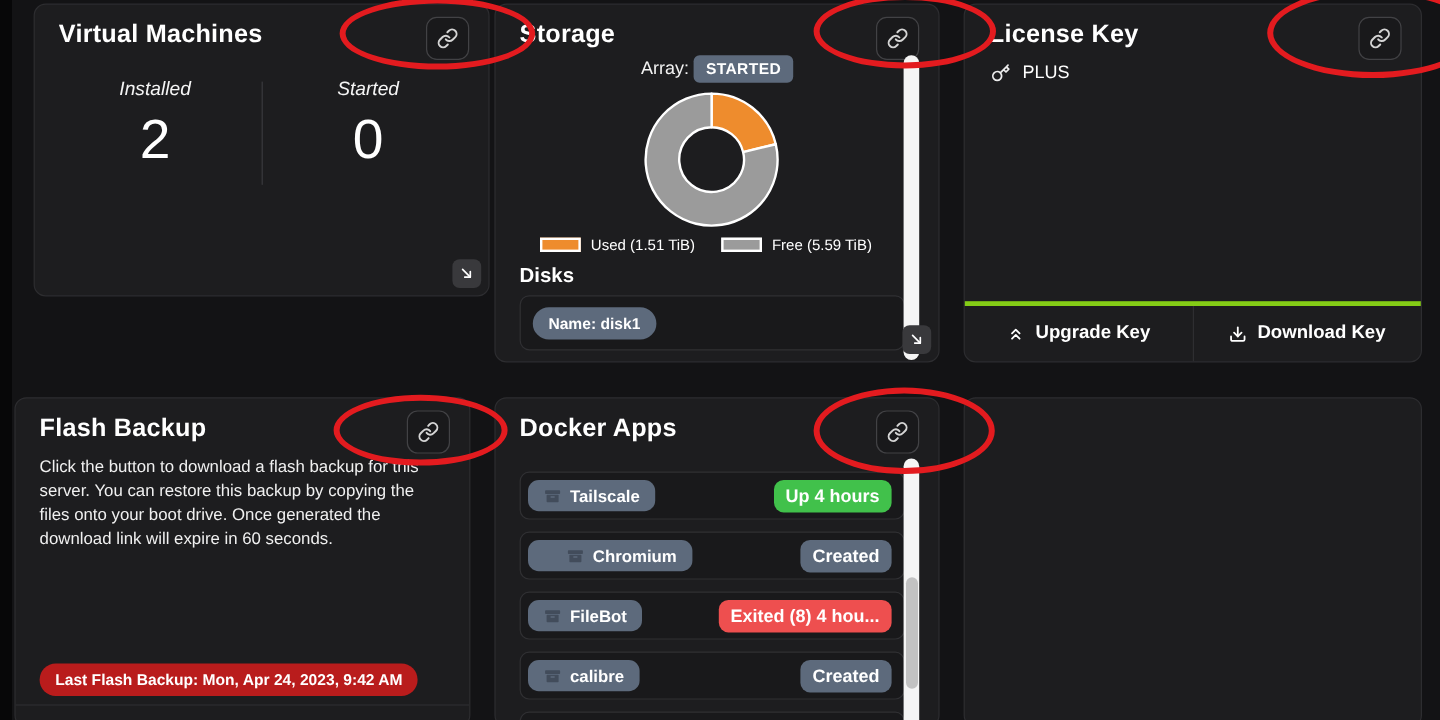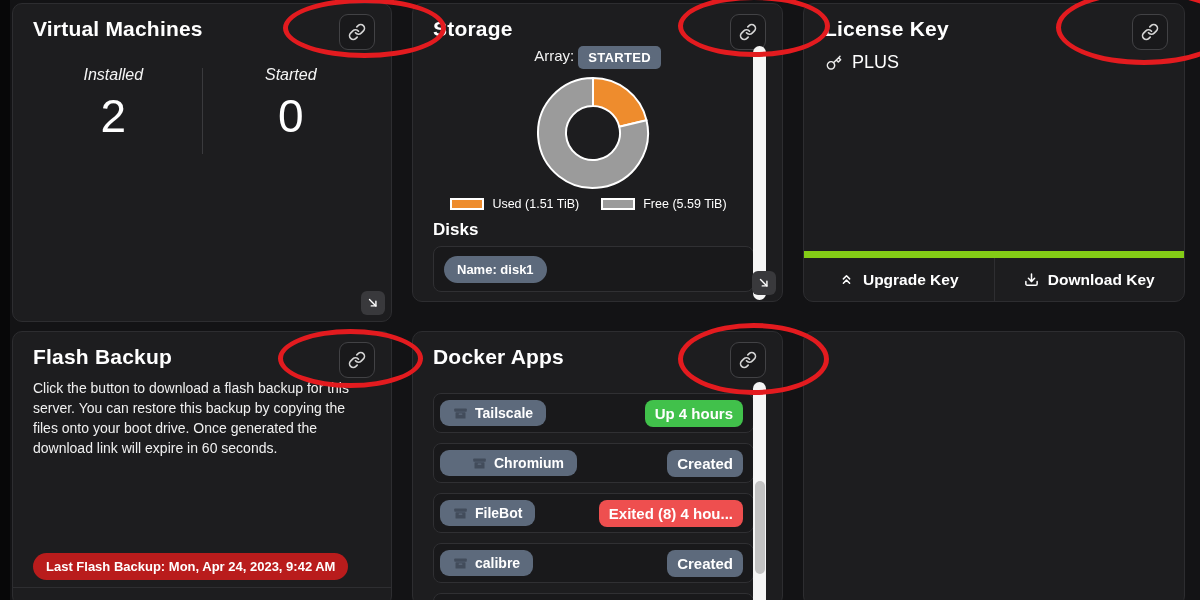--- a/index.html
+++ b/index.html
@@ -1,21 +1,21 @@
 <!DOCTYPE html>
 <html><head>
 <meta charset="utf-8">
 <style>
   html,body{margin:0;padding:0;background:#131315;}
   *{box-sizing:border-box;font-family:"Liberation Sans",sans-serif;}
   #page{position:relative;width:1200px;height:600px;background:#131315;overflow:hidden;color:#fff;}
   #left-edge{position:absolute;left:0;top:0;width:10px;height:600px;background:#070708;}
 
   .card{position:absolute;background:#1d1d1f;border:1px solid #2d2d30;border-radius:10px;}
-  #vm-card{left:12px;top:3px;width:380px;height:319px;}
+  #vm-card{left:28px;top:3px;width:380px;height:244px;}
   #storage-card{left:412px;top:3px;width:371px;height:299px;}
   #license-card{left:803px;top:3px;width:382px;height:299px;}
   #flash-card{left:12px;top:331px;width:380px;height:275px;}
   #docker-card{left:412px;top:331px;width:371px;height:275px;overflow:hidden;}
   #empty-card{left:803px;top:331px;width:382px;height:275px;}
 
   .card-head{display:flex;justify-content:space-between;align-items:flex-start;padding:10px 16px 0 20px;}
   .card-title{font-size:21px;font-weight:700;line-height:30px;letter-spacing:.2px;}
   .link-btn{width:36px;height:36px;border:1.5px solid #424245;border-radius:9px;background:rgba(0,0,0,.12);
     display:flex;align-items:center;justify-content:center;cursor:pointer;flex:0 0 auto;}
@@ -43,25 +43,25 @@
   #disk-row{position:absolute;left:20px;top:242px;width:321px;height:46px;padding:0 10px;}
   .pill{background:#5d6a7c;color:#fff;font-weight:700;font-size:13px;padding:6px 13px;border-radius:14px;display:inline-flex;align-items:center;gap:7px;}
 
   .scrollbar{position:absolute;width:13px;background:#f5f5f5;border-radius:7px;z-index:4;}
   #storage-scrollbar{right:16px;top:42px;height:254px;}
   #docker-scrollbar{right:16px;top:50px;height:225px;}
   .scroll-thumb{position:absolute;left:1.5px;width:10px;background:#c2c2c2;border-radius:6px;}
   #docker-thumb{top:99px;height:93px;}
 
   
-  .key-row{position:absolute;left:22px;top:48px;display:flex;align-items:center;gap:10px;font-size:18px;font-weight:500;}
+  .key-row{position:absolute;left:22px;top:48px;display:flex;align-items:center;gap:10px;font-size:15px;font-weight:500;}
   .guid-row{position:absolute;left:22px;top:80px;display:flex;align-items:center;gap:12px;font-size:15px;}
   .show-btn{display:inline-flex;align-items:center;gap:7px;border:1.5px solid #4c4c4f;border-radius:7px;
     padding:4px 11px;font-size:15px;font-weight:700;color:#fff;background:transparent;cursor:pointer;}
-  .card-footer{position:absolute;left:0;right:0;bottom:0;height:50px;border-top:7px solid #84cc16;display:flex;}
+  .card-footer{position:absolute;left:0;right:0;bottom:0;height:50px;border-top:4px solid #84cc16;display:flex;}
   .footer-btn{flex:1;display:flex;align-items:center;justify-content:center;gap:9px;font-size:15.5px;font-weight:700;color:#fff;cursor:pointer;background:transparent;border:none;}
   .footer-btn + .footer-btn{border-left:1px solid #2e2e31;}
 
   
   .flash-desc{position:absolute;left:20px;top:46px;width:338px;font-size:14px;line-height:20px;color:#f0f0f0;}
   #last-backup-pill{position:absolute;left:20px;top:221px;}
   #flash-footer-divider{position:absolute;left:0;right:0;top:255px;border-top:1px solid #2e2e31;}
 
   
   #docker-list{position:absolute;left:20px;top:61px;width:321px;}

